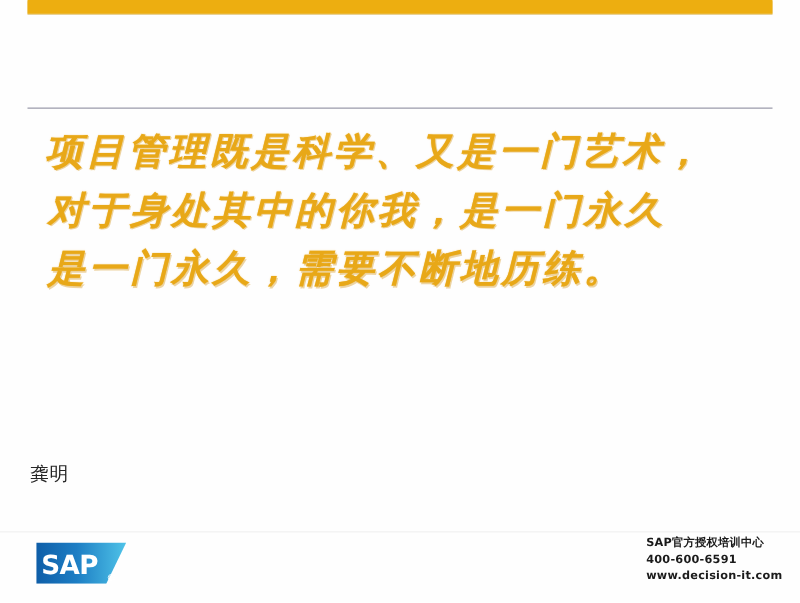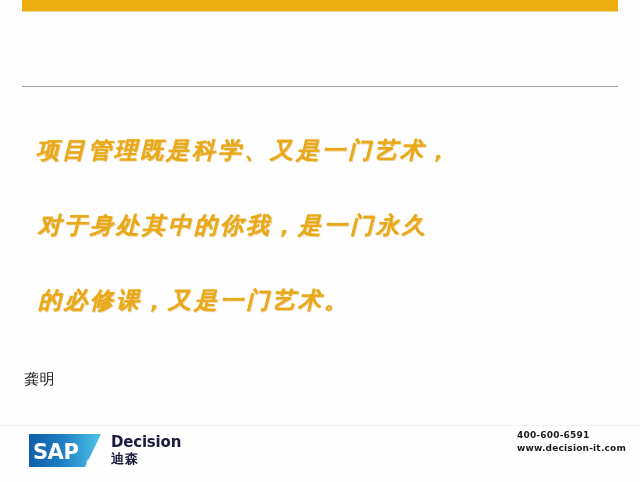--- a/index.html
+++ b/index.html
@@ -47,29 +47,28 @@
   
   .quote {
     position: absolute;
     left: 36px;
     top: 98px;
     width: 590px;
   }
   .quote-line {
     color: #e8a818;
     font-family: "DejaVu Serif", "Liberation Serif", serif;
-    font-size: 23px;
+    font-size: 30px;
     line-height: 47px;
     font-weight: 700;
     font-style: italic;
     letter-spacing: 3px;
     white-space: nowrap;
     text-shadow: 0 0 1px rgba(232,168,24,0.75),
                  1px 1px 0 rgba(206,140,10,0.35);
-    margin-top: 28px;
   }
   .quote-line.l2 { margin-left: 2px; }
   .quote-line.l3 { margin-left: 2px; }
 
   
   .author {
     position: absolute;
     left: 24px;
     top: 370px;
     font-size: 15px;
@@ -162,21 +161,21 @@
 
 <div id="slide">
 
   <div class="top-bar"></div>
 
   <div class="title-rule"></div>
 
   <div class="quote">
     <div class="quote-line l1">项目管理既是科学、又是一门艺术，</div>
     <div class="quote-line l2">对于身处其中的你我，是一门永久</div>
-    <div class="quote-line l3">的必修课，又是一门艺术。</div>
+    <div class="quote-line l3">是一门永久，需要不断地历练。</div>
   </div>
 
   <div class="author">龚明</div>
 
   <div class="footer">
     <div class="footer-rule"></div>
 
     <div class="logo-group">
       <div class="sap-logo">
         <svg width="72" height="33" viewBox="0 0 72 33" xmlns="http://www.w3.org/2000/svg">
@@ -186,26 +185,23 @@
               <stop offset="45%" stop-color="#1d7ec4"></stop>
               <stop offset="100%" stop-color="#4fc3e8"></stop>
             </linearGradient>
           </defs>
           <path d="M0 0 H72 L56 33 H0 Z" fill="url(#sapgrad)"></path>
           <text x="4" y="25" font-family="DejaVu Sans, Liberation Sans, sans-serif" font-size="21" font-weight="700" fill="#ffffff" letter-spacing="-0.5">SAP</text>
           <circle cx="60" cy="28" r="2.4" fill="none" stroke="#ffffff" stroke-width="0.7"></circle>
           <text x="58.2" y="29.5" font-family="DejaVu Sans, sans-serif" font-size="3.2" fill="#ffffff">R</text>
         </svg>
       </div>
-      <div class="brand-text">
-        <div class="brand-en">Decision</div>
-        <div class="brand-cn">迪森</div>
-      </div>
     </div>
 
 
     <div class="contact">
+      <div>SAP官方授权培训中心</div>
       <div>400-600-6591</div>
       <div>www.decision-it.com</div>
     </div>
   </div>
 
 </div>
 
 </body></html>

